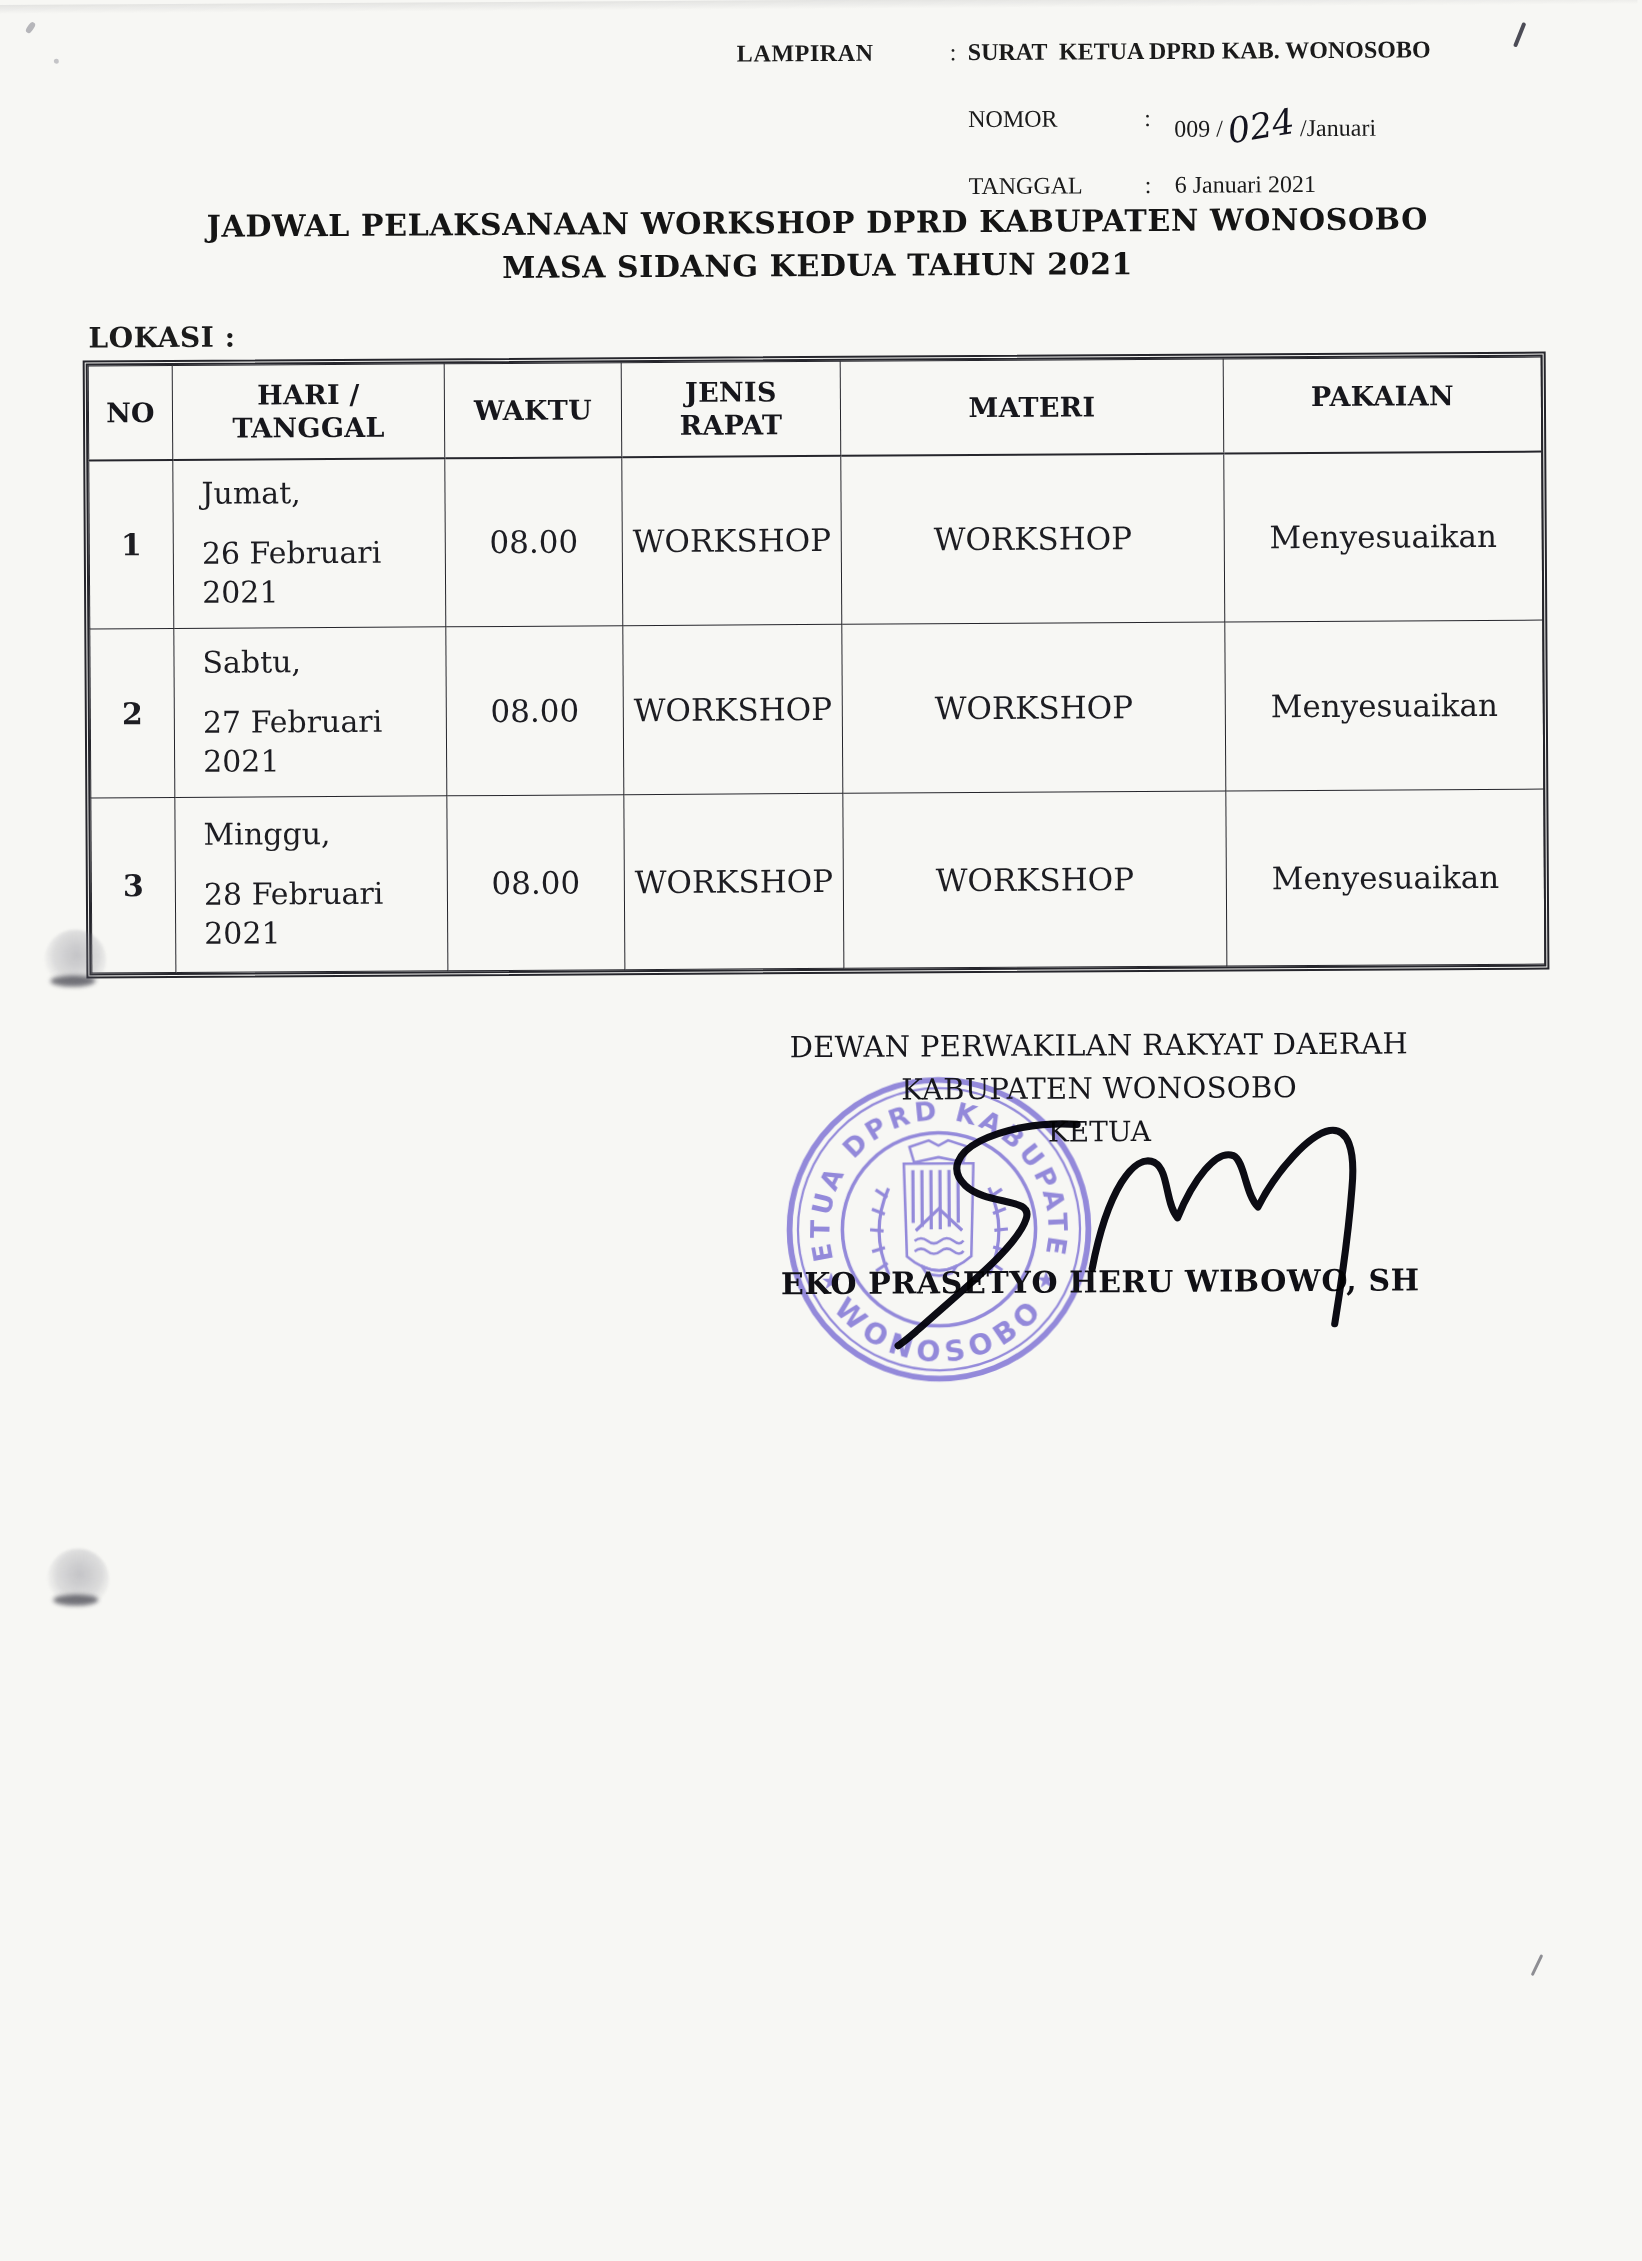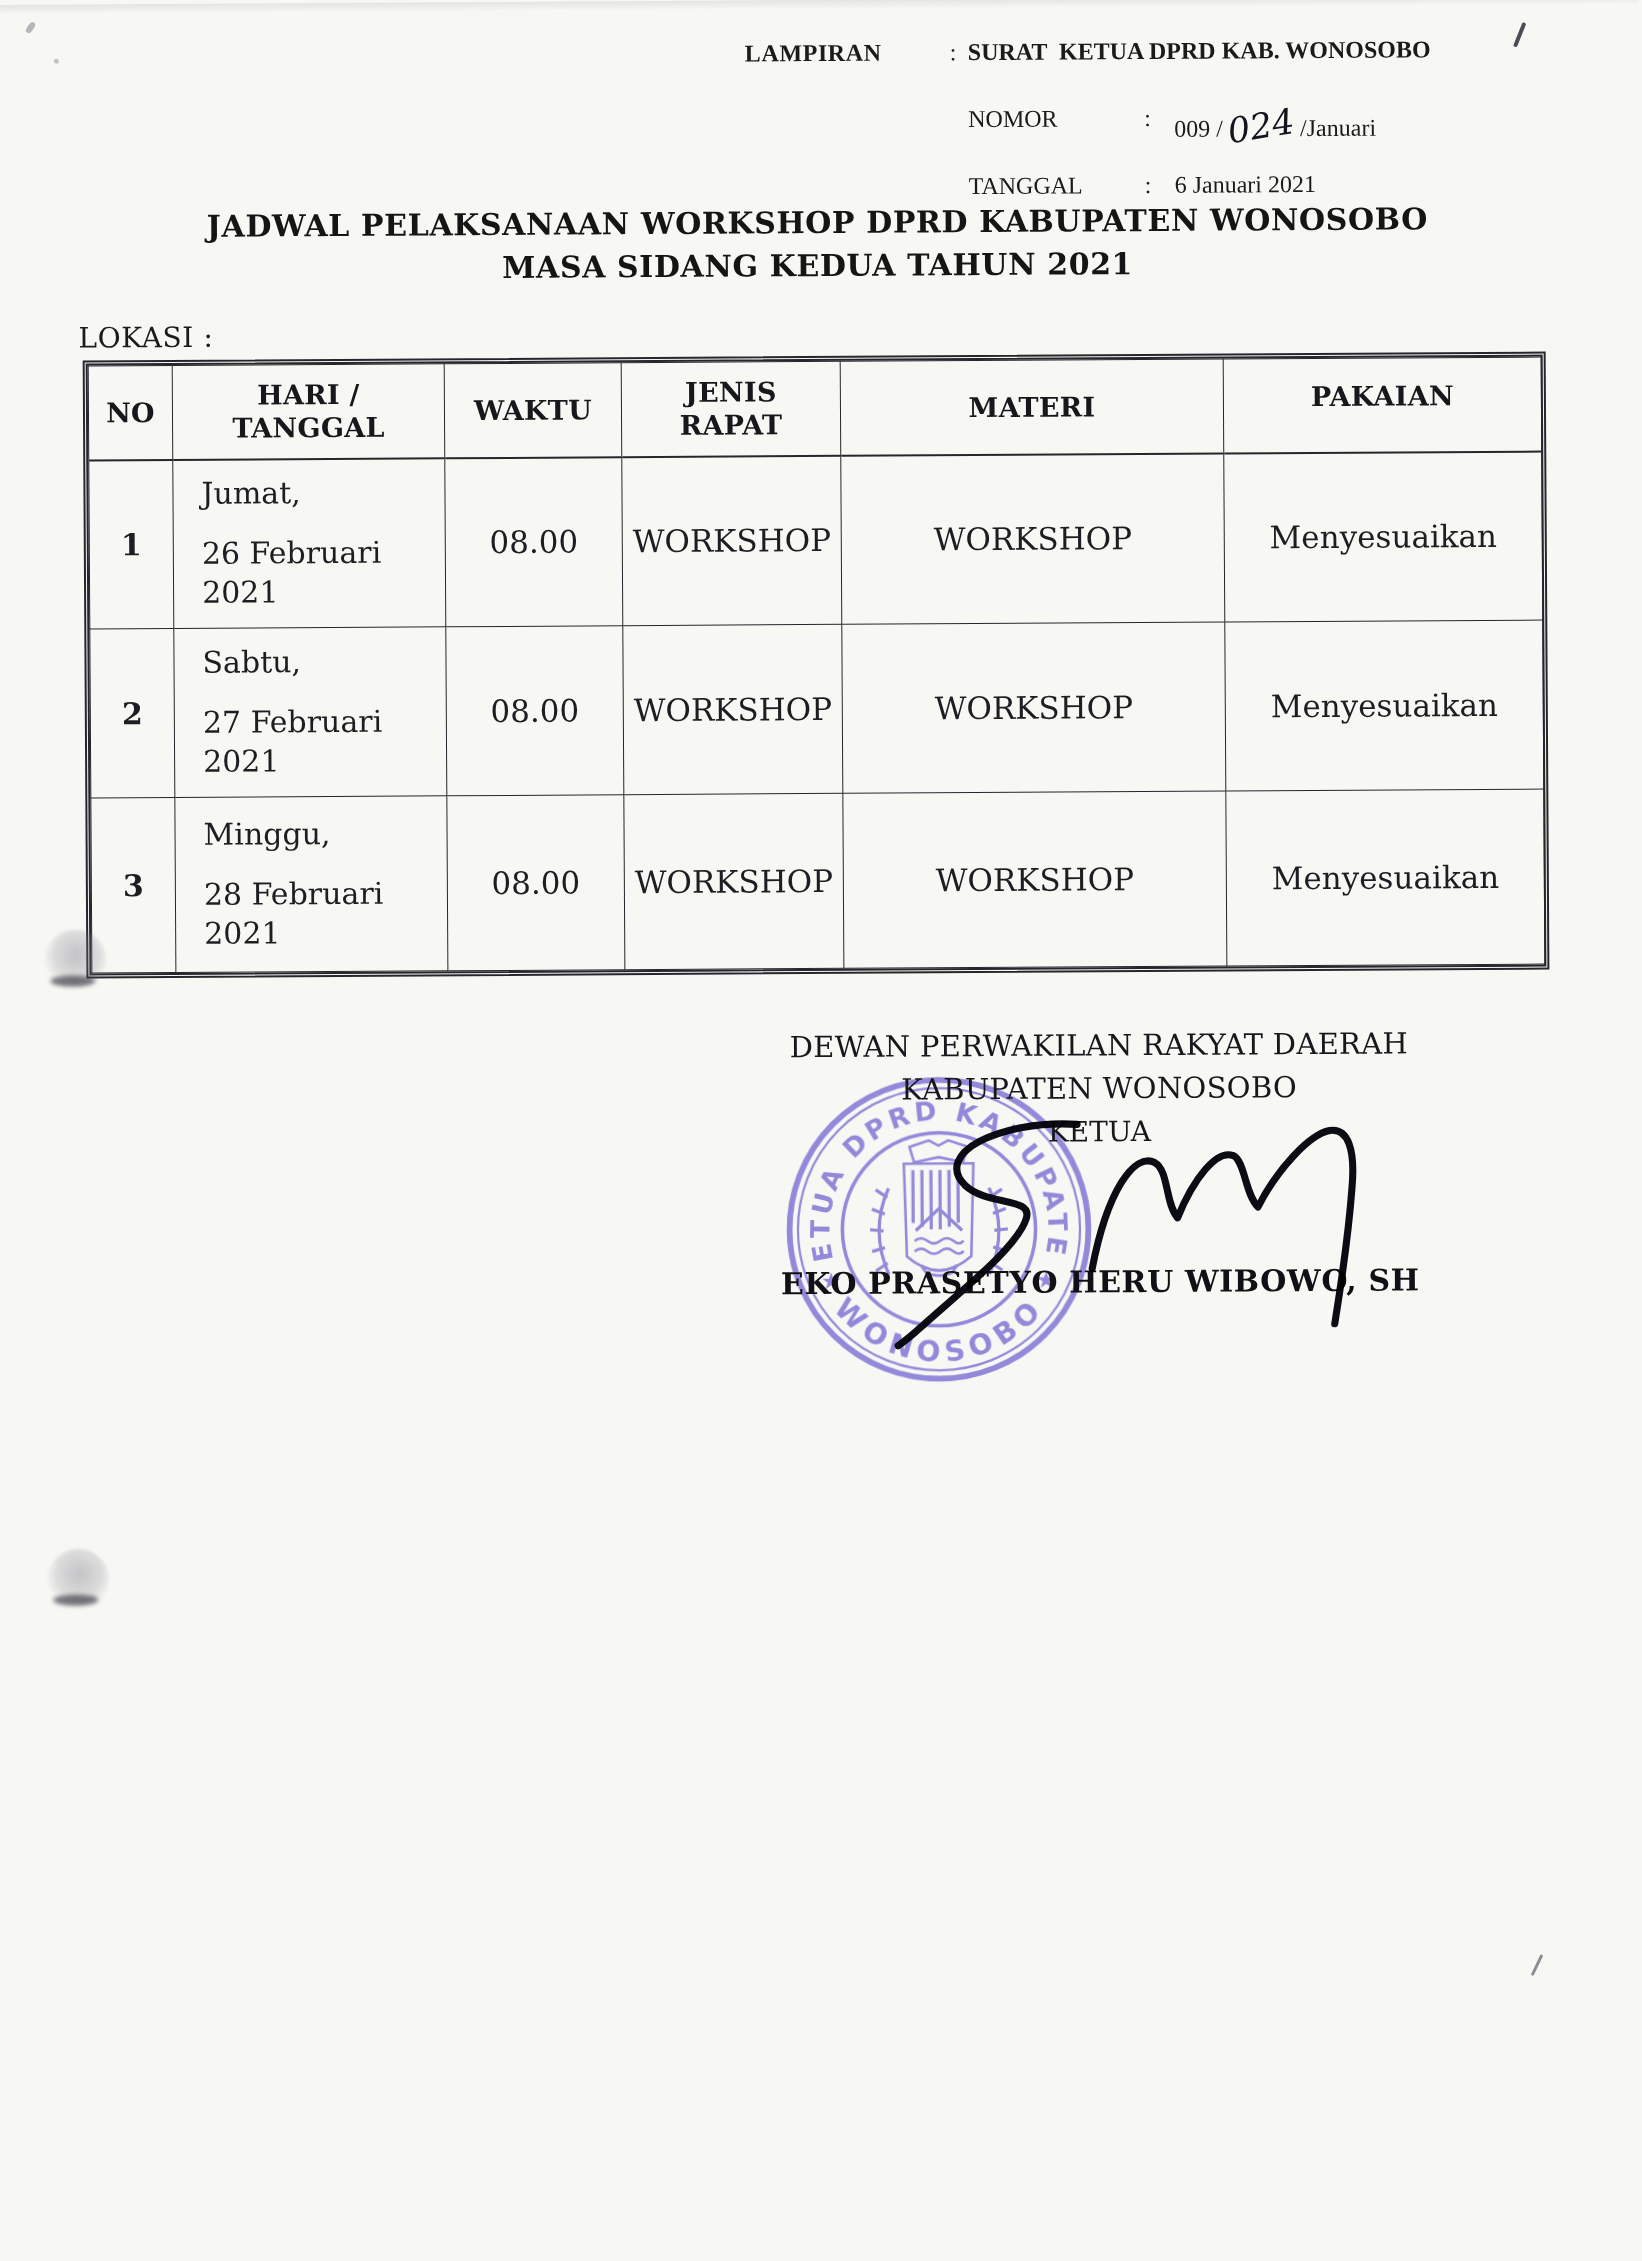--- a/index.html
+++ b/index.html
@@ -13,36 +13,36 @@
   .shade-top{position:absolute;left:0;top:0;width:100%;height:9px;
     background:linear-gradient(to bottom,rgba(140,140,145,.18),rgba(140,140,145,0));}
 
   
   .hdr{position:absolute;left:742px;top:40px;width:837px;height:206px;
     font-family:"Liberation Serif",serif;font-size:24px;}
   .hdr-line{position:absolute;left:0;width:100%;height:39px;}
   .hdr-line.l1{top:0;}
   .hdr-line.l2{top:67px;}
   .hdr-line.l3{top:134px;}
-  .hl-label{position:absolute;left:8px;font-weight:bold;letter-spacing:0.6px;}
+  .hl-label{position:absolute;left:0;font-weight:bold;letter-spacing:0.6px;}
   .hl-colon1{position:absolute;left:213px;}
   .hl-value1{position:absolute;left:231px;white-space:pre;font-weight:600;}
   .hl-label2{position:absolute;left:231px;font-weight:400;}
   .hl-colon2{position:absolute;left:407px;}
   .hl-value2{position:absolute;left:437px;white-space:pre;font-weight:500;}
   .handwritten{display:inline-block;font-size:35px;font-style:italic;
     font-family:"DejaVu Serif",serif;transform:rotate(-9deg) translateY(1.9px);
     margin:0 6.4px 0 3.9px;color:#14141f;}
 
   
   .title{position:absolute;left:0;top:201px;width:1643px;text-align:center;
     font-weight:bold;font-size:30px;letter-spacing:0.6px;line-height:43px;color:#151515;}
 
   
-  .lokasi{position:absolute;left:82px;top:317px;font-weight:normal;font-size:28px;letter-spacing:0.6px;}
+  .lokasi{position:absolute;left:92px;top:317px;font-weight:bold;font-size:28px;letter-spacing:0.6px;}
 
   
   .tablewrap{position:absolute;left:86px;top:356px;width:1453px;border:5.8px double #26262c;}
   table{border-collapse:collapse;width:100%;table-layout:fixed;}
   th,td{border:1.9px solid #26262c;vertical-align:middle;}
   thead tr{height:94px;}
   tbody tr{height:169px;}
   tbody tr:last-child{height:175px;}
   th{font-size:27px;font-weight:bold;text-align:center;white-space:pre-line;
      letter-spacing:0.3px;line-height:33px;border-bottom-width:2.6px;color:#17171c;}

